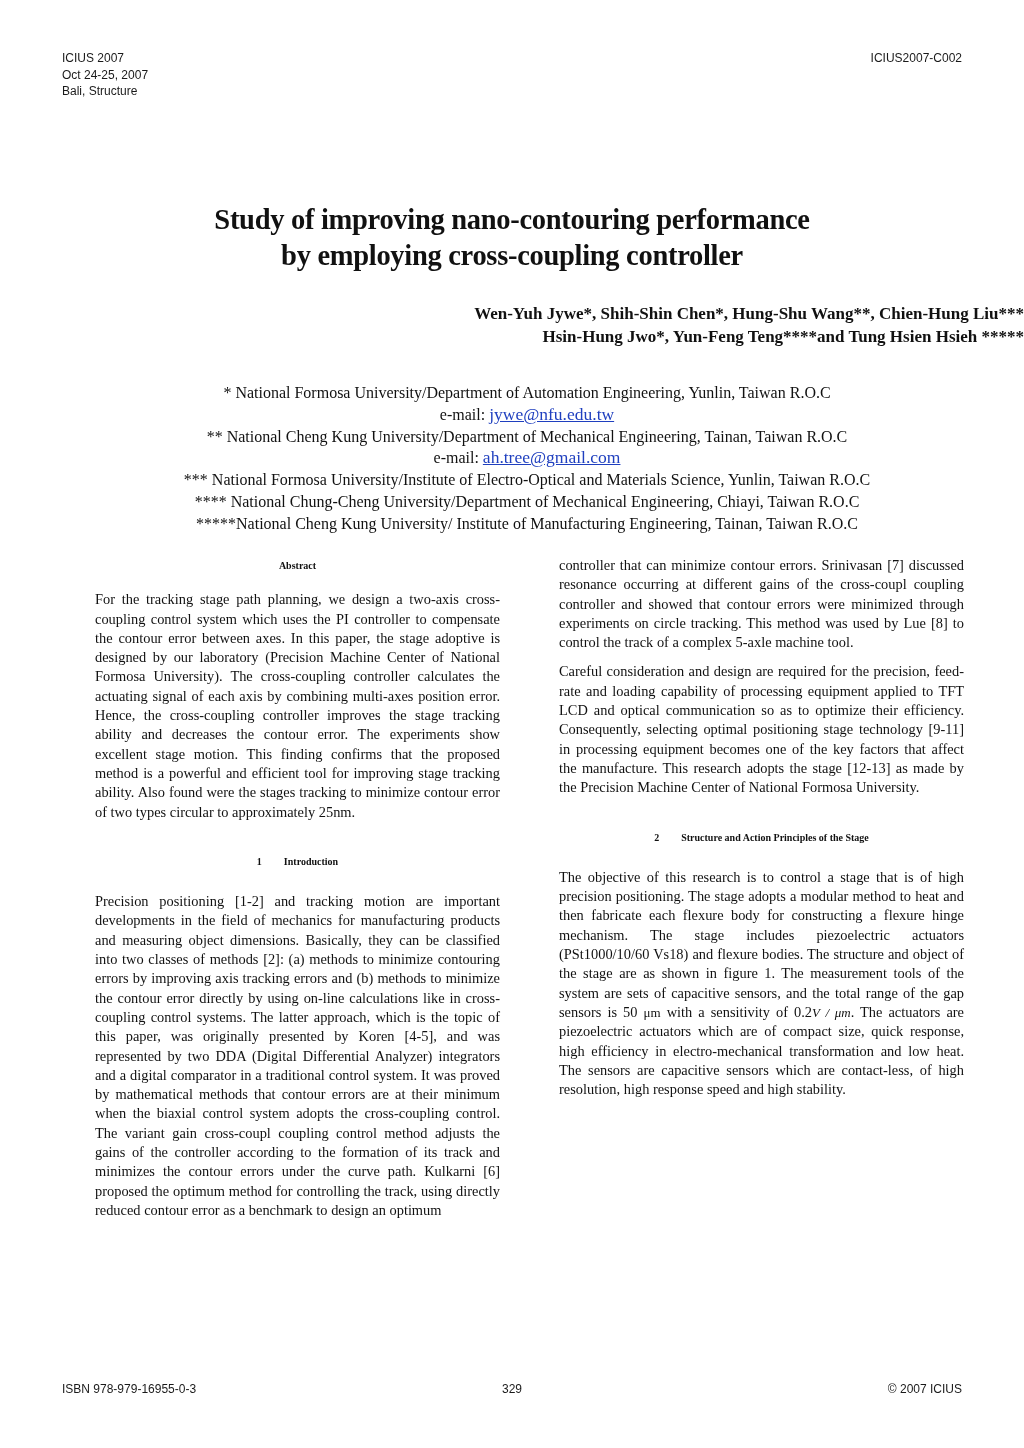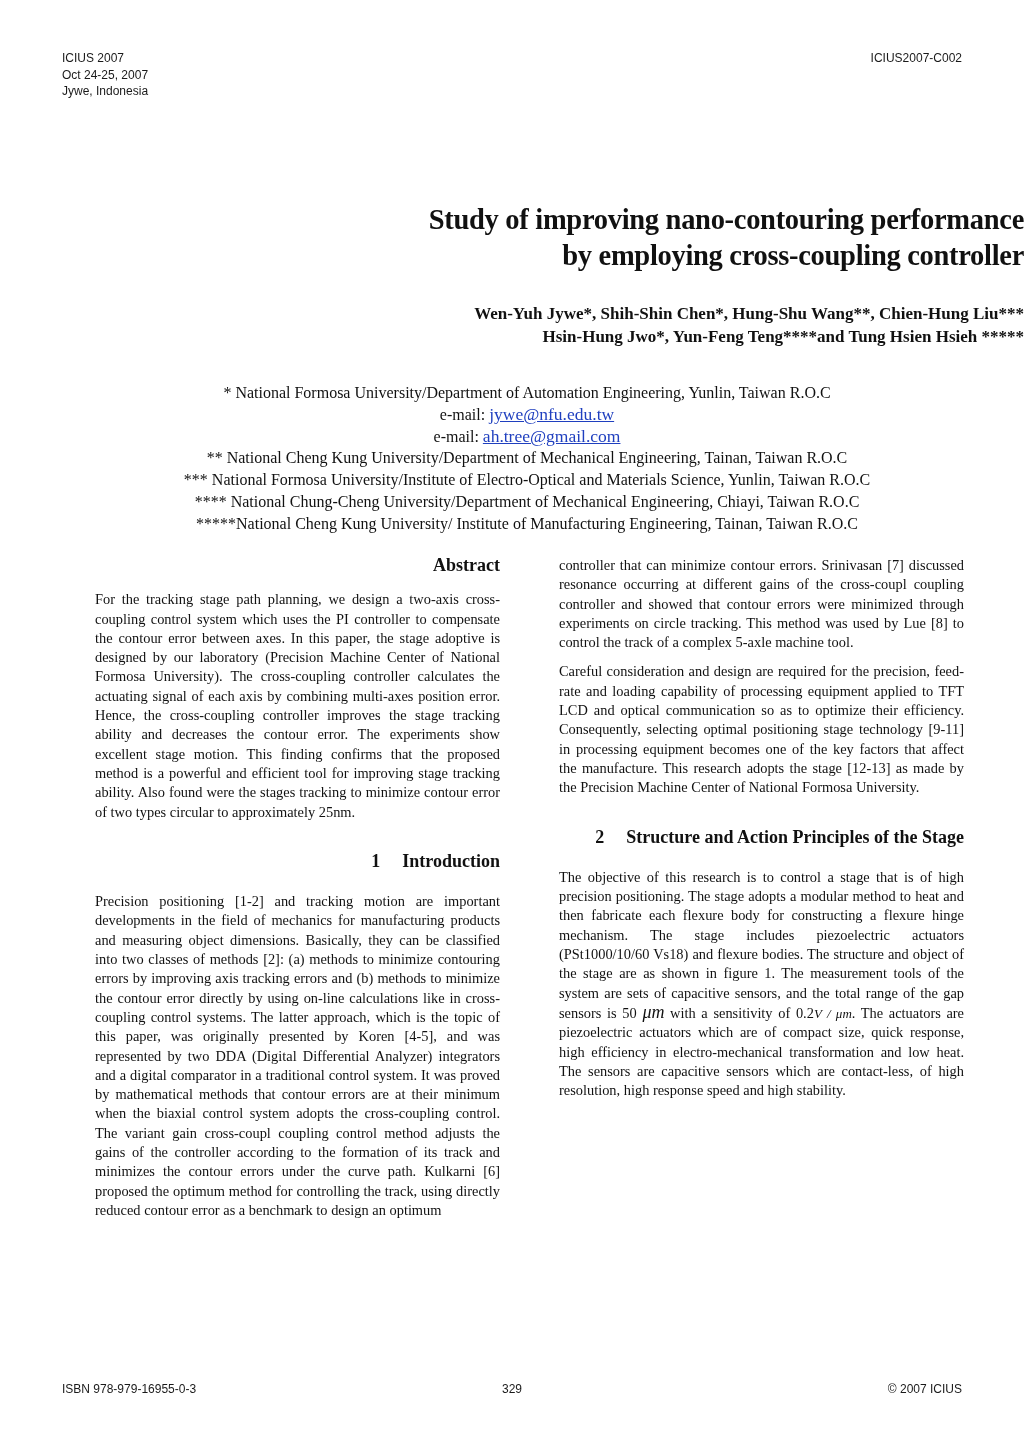--- a/index.html
+++ b/index.html
@@ -4,65 +4,65 @@
 <style>
   html, body { margin: 0; padding: 0; background: #ffffff; }
   body { width: 1024px; height: 1448px; position: relative; overflow: hidden; color: #111; }
   .hdr { position: absolute; font-family: "Liberation Sans", sans-serif; font-size: 12px; line-height: 16.5px; color: #1a1a1a; }
   .hdr-left { left: 62px; top: 50px; }
   .hdr-right { right: 62px; top: 50px; text-align: left; }
   .ftr { position: absolute; top: 1382px; font-family: "Liberation Sans", sans-serif; font-size: 12px; color: #1a1a1a; text-align: center; }
   .ftr-left { left: 62px; }
   .ftr-center { left: 0; right: 0; text-align: center; }
   .ftr-right { right: 62px; }
-  .title { position: absolute; left: 0; right: 0; top: 202px; text-align: right; font-family: "Liberation Serif", serif; font-weight: bold; font-size: 28.5px; line-height: 36px; letter-spacing: -0.3px; }
+  .title { position: absolute; left: 0; right: 0; top: 202px; text-align: center; font-family: "Liberation Serif", serif; font-weight: bold; font-size: 28.5px; line-height: 36px; letter-spacing: -0.3px; }
   .authors { position: absolute; left: 0; right: 0; top: 302px; text-align: right; font-family: "Liberation Serif", serif; font-weight: bold; font-size: 17px; line-height: 23px; }
   .affils { position: absolute; left: 130px; right: 100px; top: 382px; text-align: center; font-family: "Liberation Serif", serif; font-size: 16px; line-height: 21.8px; }
   .affils a { color: #1f3fbf; text-decoration: underline; font-size: 17.5px; }
   .col { position: absolute; top: 556px; width: 405px; font-family: "Liberation Serif", serif; font-size: 14.4px; line-height: 19.3px; text-align: justify; }
   .col-left { left: 95px; }
   .col-right { left: 559px; }
-  .heading { text-align: right; font-weight: bold; font-size: 18px; margin: 0; }
+  .heading { text-align: center; font-weight: bold; font-size: 10px; margin: 0; }
   .heading .num { display: inline-block; margin-right: 22px; }
   .para { margin: 0; }
   .gap-s { height: 15px; }
   .gap-m { height: 21px; }
   .gap-l { height: 30px; }
-  .it { font-style: italic; font-size: 18px; }
+  .it { font-size: 13px; }
   .it-s { font-style: italic; font-size: 13px; }
 </style>
 </head>
 <body>
 
 <div class="hdr hdr-left">
   <div>ICIUS 2007</div>
   <div>Oct 24-25, 2007</div>
-  <div>Jywe, Indonesia</div>
+  <div>Bali, Structure</div>
 </div>
 <div class="hdr hdr-right">ICIUS2007-C002</div>
 
 <div class="title">
   <div>Study of improving nano-contouring performance</div>
   <div>by employing cross-coupling controller</div>
 </div>
 
 <div class="authors">
   <div>Wen-Yuh Jywe*, Shih-Shin Chen*, Hung-Shu Wang**, Chien-Hung Liu***</div>
   <div>Hsin-Hung Jwo*, Yun-Feng Teng****and Tung Hsien Hsieh *****</div>
 </div>
 
 <div class="affils">
   <div>* National Formosa University/Department of Automation Engineering, Yunlin, Taiwan R.O.C</div>
   <div>
     <span>e-mail: </span><a>jywe@nfu.edu.tw</a>
   </div>
+  <div>** National Cheng Kung University/Department of Mechanical Engineering, Tainan, Taiwan R.O.C</div>
   <div>
     <span>e-mail: </span><a>ah.tree@gmail.com</a>
   </div>
-  <div>** National Cheng Kung University/Department of Mechanical Engineering, Tainan, Taiwan R.O.C</div>
   <div>*** National Formosa University/Institute of Electro-Optical and Materials Science, Yunlin, Taiwan R.O.C</div>
   <div>**** National Chung-Cheng University/Department of Mechanical Engineering, Chiayi, Taiwan R.O.C</div>
   <div>*****National Cheng Kung University/ Institute of Manufacturing Engineering, Tainan, Taiwan R.O.C</div>
 </div>
 
 <div class="col col-left">
   <p class="heading">Abstract</p>
   <div class="gap-s"></div>
   <p class="para">For the tracking stage path planning, we design a two-axis cross-coupling control system which uses the PI controller to compensate the contour error between axes. In this paper, the stage adoptive is designed by our laboratory (Precision Machine Center of National Formosa University). The cross-coupling controller calculates the actuating signal of each axis by combining multi-axes position error. Hence, the cross-coupling controller improves the stage tracking ability and decreases the contour error. The experiments show excellent stage motion. This finding confirms that the proposed method is a powerful and efficient tool for improving stage tracking ability. Also found were the stages tracking to minimize contour error of two types circular to approximately 25nm.</p>
   <div class="gap-l"></div>

